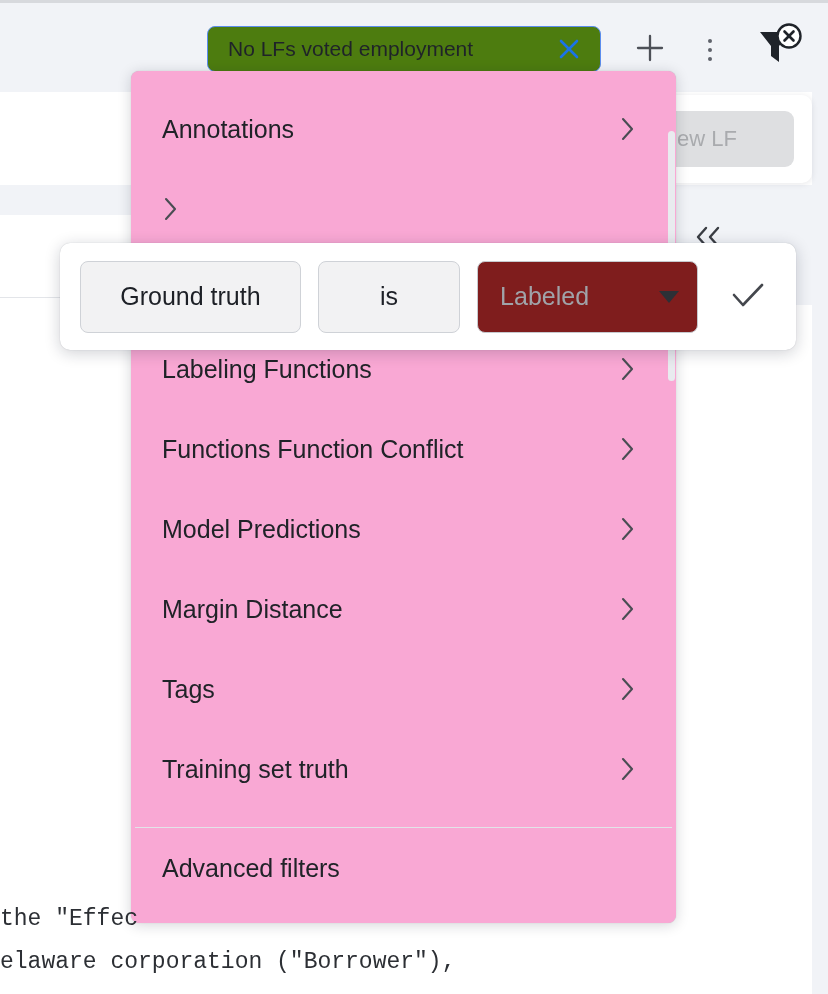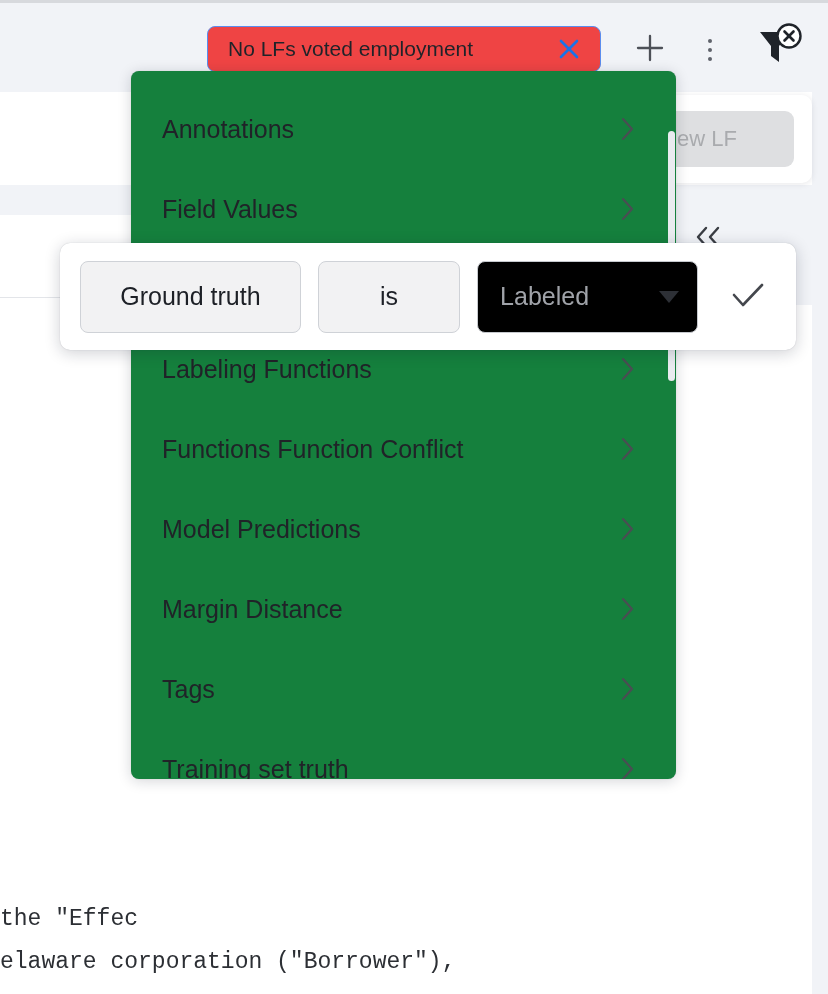--- a/index.html
+++ b/index.html
@@ -53,21 +53,21 @@
     position: absolute; left: 676px; top: 195px; width: 152px; height: 110px;
     background: #f1f3f7;
   }
 
   
   .chip {
     position: absolute; left: 207px; top: 26px;
     width: 394px; height: 46px;
     border: 1px solid #5b8dee;
     border-radius: 8px;
-    background: #ef4444;
+    background: #4d7c0f;
     display: flex; align-items: center;
     padding: 0 18px 0 20px;
     gap: 10px;
   }
   .chip-label {
     flex: 1;
     font-size: 21px;
     color: #1f2329;
     white-space: nowrap;
   }
@@ -111,22 +111,22 @@
 
   .collapse-chevron {
     position: absolute; left: 692px; top: 222px;
     width: 34px; height: 30px;
     color: #3a3d43;
   }
 
   
   .menu {
     position: absolute; left: 131px; top: 71px;
-    width: 545px; height: 708px;
-    background: #15803d;
+    width: 545px; height: 852px;
+    background: #f9a8d4;
     border-radius: 8px;
     box-shadow: 0 2px 14px rgba(16,22,40,.18), 0 0 1px rgba(16,22,40,.22);
     overflow: hidden;
   }
   .menu-list { position: relative; padding-top: 18px; }
   .menu-item {
     position: relative;
     height: 80px;
     display: flex; align-items: center;
     padding: 0 40px 0 31px;
@@ -178,21 +178,21 @@
     color: #1d2026;
     cursor: pointer;
     white-space: nowrap;
   }
   .cond-field.subject { width: 224px; }
   .cond-field.operator { width: 144px; }
   .cond-value {
     width: 224px; height: 72px;
     border: 1px solid #c6c9ce;
     border-radius: 8px;
-    background: #000000;
+    background: #7f1d1d;
     display: flex; align-items: center;
     padding: 0 18px 0 22px;
     cursor: pointer;
   }
   .cond-value .cv-text {
     flex: 1;
     font-size: 25px;
     color: #a0a3a9;
     white-space: nowrap;
   }
@@ -294,21 +294,20 @@
       <div class="menu-item">
         <span class="mi-label">Annotations</span>
         <span class="mi-chev">
           <svg width="17" height="28" viewBox="0 0 17 28" fill="none" stroke="currentColor" stroke-width="2.1" stroke-linecap="round" stroke-linejoin="round">
               <polyline points="4,4 13,14 4,24"></polyline>
             </svg>
         </span>
       </div>
 
       <div class="menu-item highlighted">
-        <span class="mi-label">Field Values</span>
         <span class="mi-chev">
           <svg width="17" height="28" viewBox="0 0 17 28" fill="none" stroke="currentColor" stroke-width="2.1" stroke-linecap="round" stroke-linejoin="round">
               <polyline points="4,4 13,14 4,24"></polyline>
             </svg>
         </span>
       </div>
 
       <div class="menu-item">
         <span class="mi-label">Ground truth</span>
         <span class="mi-chev">

